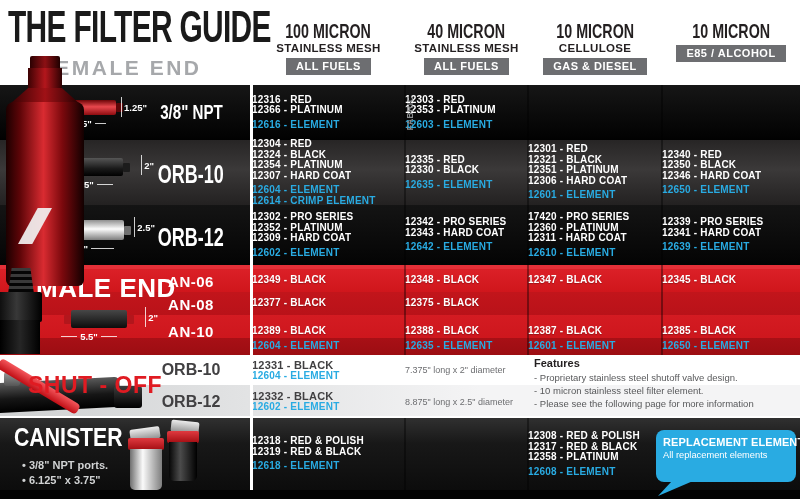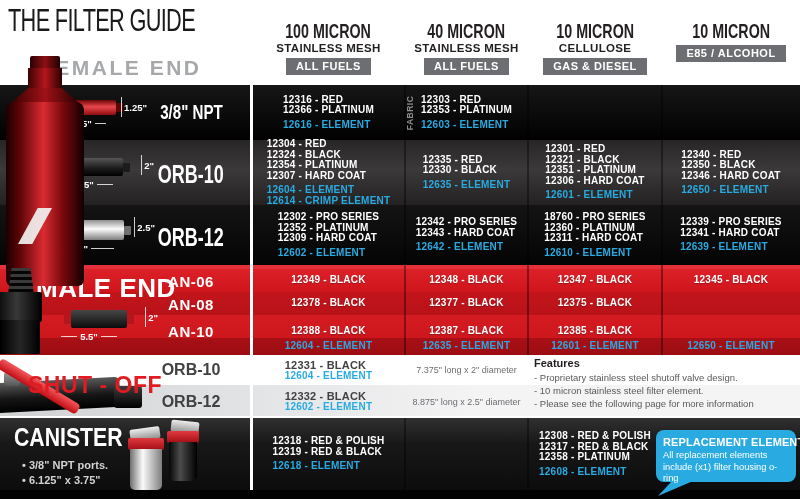--- a/index.html
+++ b/index.html
@@ -2,35 +2,35 @@
 <html><head>
 <meta charset="utf-8">
 <style>
   html,body{margin:0;padding:0;background:#fff;}
   .stage{position:relative;width:800px;height:499px;background:#fff;overflow:hidden;
          font-family:"Liberation Sans",sans-serif;color:#231f20;}
   .condensed{display:inline-block;transform:scaleX(.68);transform-origin:left center;white-space:nowrap;}
   .condensed.center{transform-origin:center center;}
 
   
-  .title{position:absolute;left:8px;top:2px;font-size:32px;font-weight:400;letter-spacing:-1px;color:#1a1a1a;}
+  .title{position:absolute;left:8px;top:2px;font-size:44px;font-weight:700;letter-spacing:-1px;color:#1a1a1a;}
   .female-label{position:absolute;left:40px;top:56px;font-size:21px;font-weight:800;letter-spacing:2.5px;color:#a6a8ab;}
   .colhead{position:absolute;top:20px;text-align:center;}
   .colhead .micron{font-size:21px;font-weight:800;color:#231f20;line-height:21px;}
   .colhead .material{font-size:11.5px;font-weight:700;letter-spacing:.3px;margin-top:1px;}
   .colhead .badge{display:inline-block;margin-top:4px;background:#6d6e71;color:#fff;font-size:11px;
                   font-weight:700;letter-spacing:.5px;padding:2px 10px 3px;}
 
   
   .row,.section{position:absolute;left:0;width:800px;}
   .r1{top:85px;height:55px;background:linear-gradient(180deg,#161616,#010101);}
   .r2{top:140px;height:65px;background:linear-gradient(180deg,#272525,#3b3939 45%,#232121);}
   .r3{top:205px;height:60px;background:linear-gradient(180deg,#141414,#040404);}
   .cells{position:absolute;left:252px;right:0;top:0;bottom:0;display:flex;}
-  .cell{position:relative;display:flex;align-items:center;justify-content:center;}
+  .cell{position:relative;display:flex;align-items:center;justify-content:flex-start;}
   .cells .cell:nth-child(1){width:153px}.cells .cell:nth-child(2){width:123px}
   .cells .cell:nth-child(3){width:134px}.cells .cell:nth-child(4){width:138px}
   .inner{text-align:left;}
   .part,.element{display:block;font-size:10px;line-height:10.5px;font-weight:700;color:#fff;letter-spacing:.2px;white-space:nowrap;}
   .element{color:#29abe2;}
   .element.gap{margin-top:4px;}
   .cellnote{position:absolute;left:0;top:50%;transform:translateY(-50%) rotate(180deg);writing-mode:vertical-rl;
             font-size:8.5px;font-weight:700;color:#8a8c8e;letter-spacing:.5px;}
   .rowlabel{position:absolute;left:130px;width:122px;text-align:center;color:#fff;font-weight:800;}
   .rowlabel .condensed{transform:scaleX(.72);transform-origin:center center;}
@@ -268,21 +268,21 @@
         </div>
         <div class="cell">
           <div class="inner">
             <span class="part">12342 - PRO SERIES</span>
             <span class="part">12343 - HARD COAT</span>
             <span class="element gap">12642 - ELEMENT</span>
           </div>
         </div>
         <div class="cell">
           <div class="inner">
-            <span class="part">18760 - PRO SERIES</span>
+            <span class="part">17420 - PRO SERIES</span>
             <span class="part">12360 - PLATINUM</span>
             <span class="part">12311 - HARD COAT</span>
             <span class="element gap">12610 - ELEMENT</span>
           </div>
         </div>
         <div class="cell">
           <div class="inner">
             <span class="part">12339 - PRO SERIES</span>
             <span class="part">12341 - HARD COAT</span>
             <span class="element gap">12639 - ELEMENT</span>
@@ -307,33 +307,33 @@
           </div>
           <div class="cell">
             <span class="part">12345 - BLACK</span>
           </div>
         </div>
     </div>
     <div class="an-row an2">
       <div class="an-label">AN-08</div>
       <div class="cells">
           <div class="cell">
-            <span class="part">12378 - BLACK</span>
-          </div>
-          <div class="cell">
             <span class="part">12377 - BLACK</span>
           </div>
           <div class="cell">
             <span class="part">12375 - BLACK</span>
           </div>
         </div>
     </div>
     <div class="an-row an3">
       <div class="an-label">AN-10</div>
       <div class="cells">
+          <div class="cell">
+            <span class="part">12389 - BLACK</span>
+          </div>
           <div class="cell">
             <span class="part">12388 - BLACK</span>
           </div>
           <div class="cell">
             <span class="part">12387 - BLACK</span>
           </div>
           <div class="cell">
             <span class="part">12385 - BLACK</span>
           </div>
         </div>
@@ -445,21 +445,20 @@
           </div>
         </div>
         <div class="cell">
           <div class="inner"></div>
         </div>
       </div>
     <div class="callout">
       <div class="co-title">REPLACEMENT ELEMENTS</div>
       <div>
           <div class="co-line">All replacement elements</div>
-          <div class="co-line">include (x1) filter housing o-ring</div>
         </div>
     </div>
     <div class="callout-tail"></div>
   </div>
 
   <div class="vsep-white"></div>
   <div class="vsep" style="left:404px;top:85px;height:270px"></div>
   <div class="vsep" style="left:527px;top:85px;height:270px"></div>
   <div class="vsep" style="left:661px;top:85px;height:270px"></div>
   <div class="vsep" style="left:404px;top:418px;height:72px"></div>

